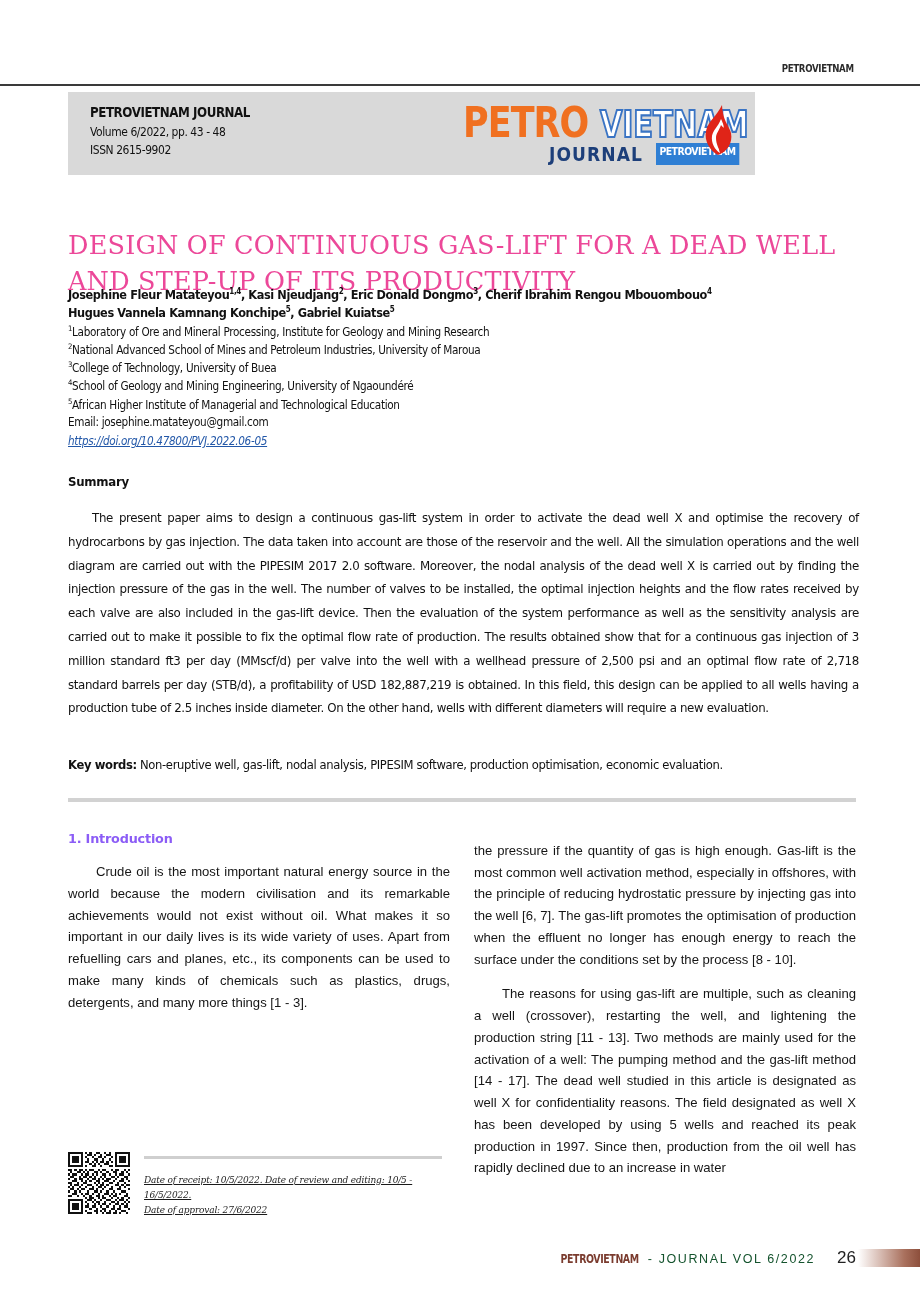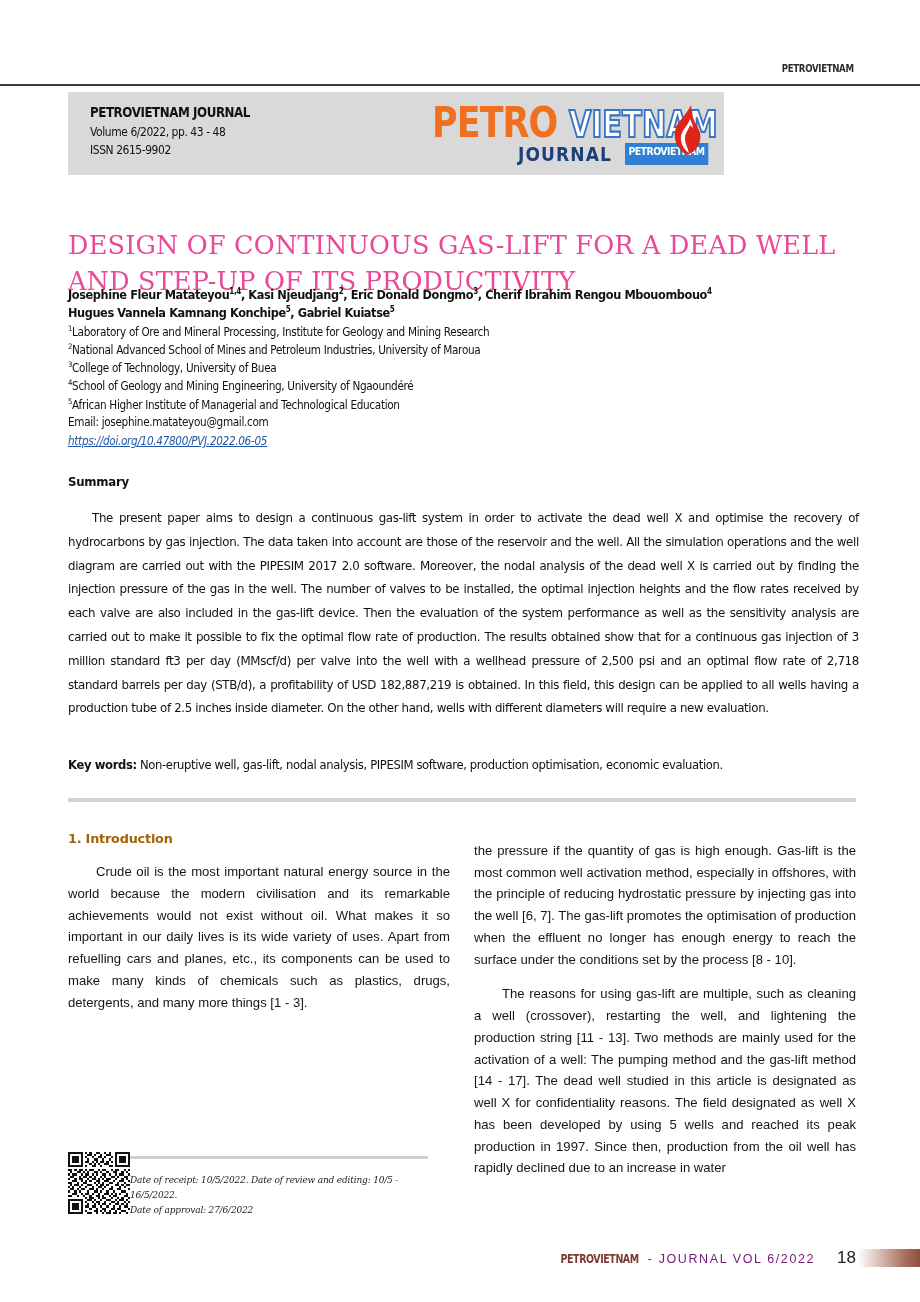--- a/index.html
+++ b/index.html
@@ -39,20 +39,21 @@
   }
 
   
   .masthead {
     position: absolute;
     top: 92px;
     left: 68px;
     width: 656px;
     height: 83px;
     background: #d9d9d9;
+    padding-left: 31px;
   }
   .masthead-left {
     position: absolute;
     left: 22px;
     top: 12px;
   }
   .journal-name {
     font-family: "DejaVu Sans", sans-serif;
     font-weight: 700;
     font-size: 13.5px;
@@ -264,40 +265,42 @@
   .col p {
     margin: 12px 0 13px 0;
     text-indent: 28px;
   }
   .col h2 {
     margin: 0 0 12px 0;
     font-family: "DejaVu Sans", sans-serif;
     font-weight: 700;
     font-size: 12.8px;
     letter-spacing: -0.2px;
-    color: #a16207;
+    color: #8b5cf6;
   }
 
   
   .footnote {
     position: absolute;
     left: 68px;
     top: 1152px;
     width: 390px;
     display: flex;
     align-items: flex-start;
   }
   .qr {
     width: 62px;
     height: 62px;
     flex: 0 0 62px;
   }
   .footnote-text {
+    margin-left: 14px;
     padding-top: 4px;
     flex: 1;
+    text-decoration: underline;
   }
   .footnote-rule {
     width: 298px;
     height: 3px;
     background: #cfcfcf;
     margin-bottom: 14px;
   }
   .footnote-line {
     font-family: "DejaVu Serif", serif;
     font-style: italic;
@@ -330,21 +333,21 @@
     font-size: 11.5px;
     letter-spacing: -0.5px;
     color: #7a3b2e;
     transform: scaleX(0.82);
     transform-origin: left baseline;
   }
   .footer-title {
     font-family: "Liberation Sans", sans-serif;
     font-size: 12.5px;
     letter-spacing: 1.6px;
-    color: #701a75;
+    color: #14532d;
     margin-left: 1px;
   }
   .footer-page {
     font-family: "Liberation Sans", sans-serif;
     font-size: 17px;
     color: #222;
     margin-left: 22px;
   }
   .footer-bar {
     position: absolute;
@@ -666,16 +669,16 @@
     <div class="footnote-rule"></div>
     <div class="footnote-line">Date of receipt: 10/5/2022. Date of review and editing:  10/5 - 16/5/2022.</div>
     <div class="footnote-line">Date of approval: 27/6/2022</div>
   </div>
 </div>
 
 <div class="footer">
   <div class="footer-inner">
     <span class="footer-brand">PETROVIETNAM</span>
     <span class="footer-title">- JOURNAL VOL 6/2022</span>
-    <span class="footer-page">18</span>
+    <span class="footer-page">26</span>
   </div>
   <div class="footer-bar"></div>
 </div>
 
 </body></html>

